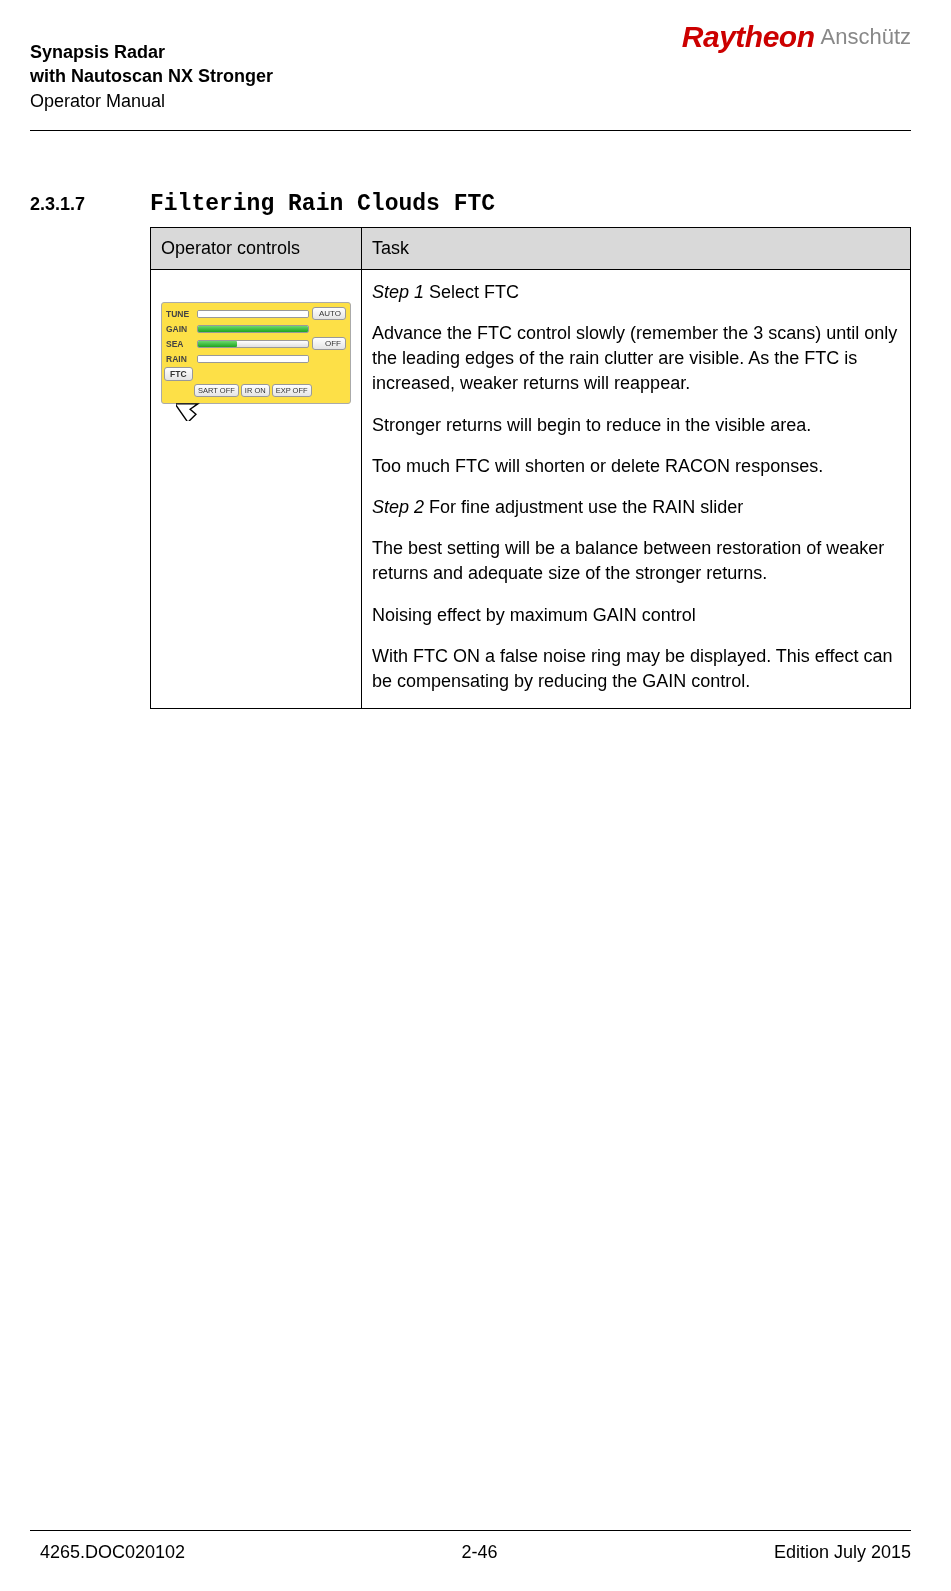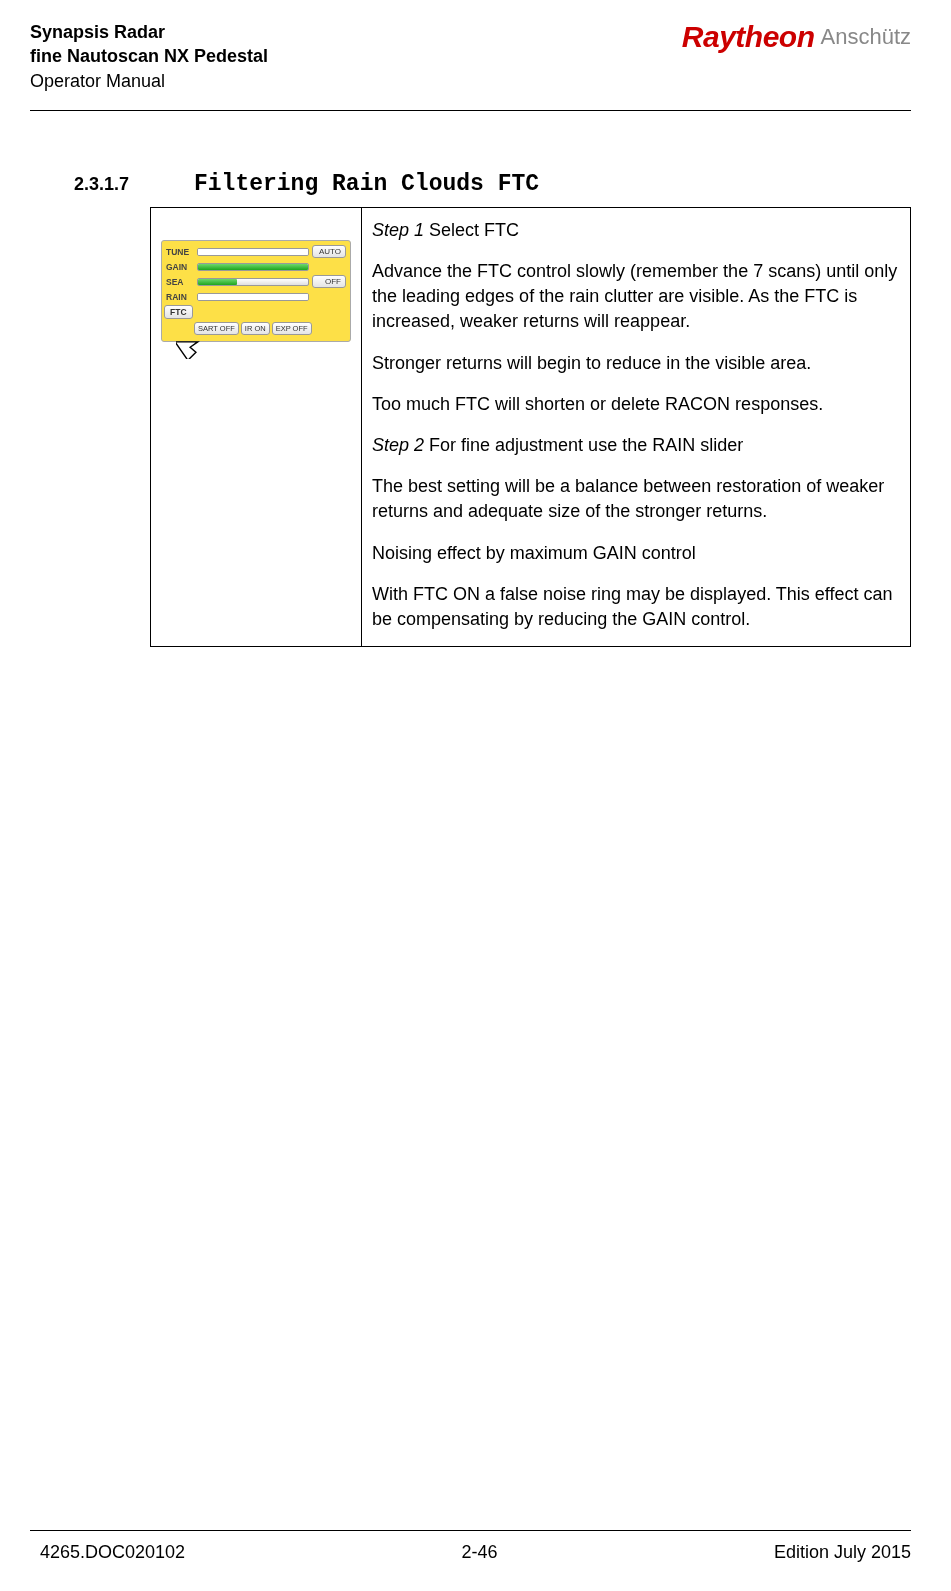--- a/index.html
+++ b/index.html
@@ -7,29 +7,29 @@
     font-family: Arial, Helvetica, sans-serif;
     font-size: 18px;
     color: #000;
     background: #fff;
     width: 951px;
     height: 1591px;
     position: relative;
     padding: 20px 40px 20px 30px;
   }
   .header { display: flex; justify-content: space-between; align-items: flex-start; padding: 0 0 12px 0; }
-  .title-block { line-height: 1.35; }
+  .title-block { line-height: 1.35; margin-top: 20px; }
   .title-bold { font-weight: bold; font-size: 18px; }
   .title-norm { font-weight: normal; font-size: 18px; }
   .logo-block { display: flex; align-items: center; gap: 6px; }
   .ray { font-weight: bold; font-style: italic; font-size: 30px; color: #c00; letter-spacing: -0.5px; }
   .ans { font-size: 22px; font-weight: 500; color: #888; }
   hr.rule { border: none; border-top: 1px solid #000; margin: 5px 0 60px 0; }
 
-  .section-row { display: flex; align-items: baseline; margin-bottom: 4px; margin-left: 44px; }
+  .section-row { display: flex; align-items: baseline; margin-bottom: 4px; }
   .sec-num { width: 120px; font-weight: bold; font-size: 18px; flex-shrink: 0; }
   .sec-title { font-weight: bold; font-size: 23px; font-family: Liberation Mono, monospace; }
   .body-indent { margin-left: 120px; }
   .para { margin-bottom: 14px; line-height: 1.45; }
 
   table.proc {
     border-collapse: collapse;
     width: 100%;
     margin-top: 10px;
   }
@@ -88,38 +88,42 @@
     border: none; border-top: 1px solid #000;
   }
   .em { font-style: italic; }
 </style>
 </head>
 <body>
 
 <div class="header">
   <div class="title-block">
     <div class="title-bold">Synapsis Radar</div>
-    <div class="title-bold">fine Nautoscan NX Pedestal</div>
+    <div class="title-bold">with Nautoscan NX Stronger</div>
     <div class="title-norm">Operator Manual</div>
   </div>
   <div class="logo-block">
     <span class="ray">Raytheon</span>
     <span class="ans">Anschütz</span>
   </div>
 </div>
 <hr class="rule">
 
 <div class="section-row">
   <div class="sec-num">2.3.1.7</div>
   <div class="sec-title">Filtering Rain Clouds FTC</div>
 </div>
 <div class="body-indent">
 
   <table class="proc">
     <tbody>
+        <tr>
+      <th class="col-op">Operator controls</th>
+      <th>Task</th>
+    </tr>
     <tr>
       <td class="col-op">
         <div class="panel">
           <div class="prow">
             <span class="plbl">TUNE</span>
             <span class="slider">
                   <span class="fill white" style="width:100%"></span>
                 </span>
             <span class="btn w">AUTO</span>
           </div>
@@ -152,21 +156,21 @@
             <span class="btn">IR ON</span>
             <span class="btn">EXP OFF</span>
           </div>
           <svg class="arrow" viewBox="0 0 30 36">
             <polygon points="4,34 4,10 24,24 14,24 16,32" fill="#fff" stroke="#000" stroke-width="1.5" transform="rotate(-35 14 22)"></polygon>
           </svg>
         </div>
       </td>
       <td class="task-cell">
         <p><span class="em">Step 1</span><span> Select FTC</span></p>
-        <p>Advance the FTC control slowly (remember the 7 scans) until only the leading edges of the rain clutter are visible. As the FTC is increased, weaker returns will reappear.</p>
+        <p>Advance the FTC control slowly (remember the 3 scans) until only the leading edges of the rain clutter are visible. As the FTC is increased, weaker returns will reappear.</p>
         <p>Stronger returns will begin to reduce in the visible area.</p>
         <p>Too much FTC will shorten or delete RACON responses.</p>
         <p><span class="em">Step 2</span><span> For fine adjustment use the RAIN slider</span></p>
         <p>The best setting will be a balance between restoration of weaker returns and adequate size of the stronger returns.</p>
         <p>Noising effect by maximum GAIN control</p>
         <p>With FTC ON a false noise ring may be displayed. This effect can be compensating by reducing the GAIN control.</p>
       </td>
     </tr>
   </tbody>
     </table>

